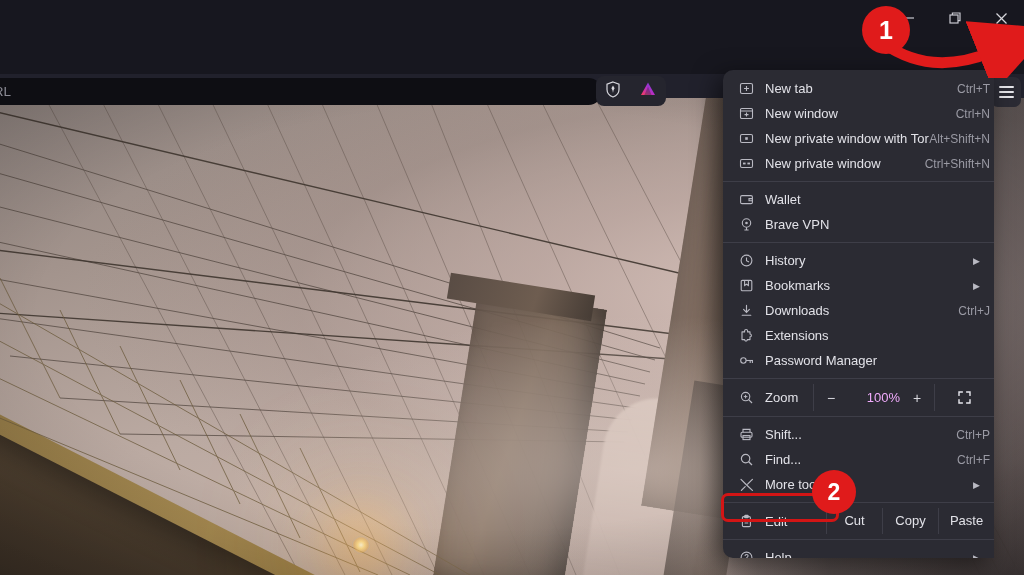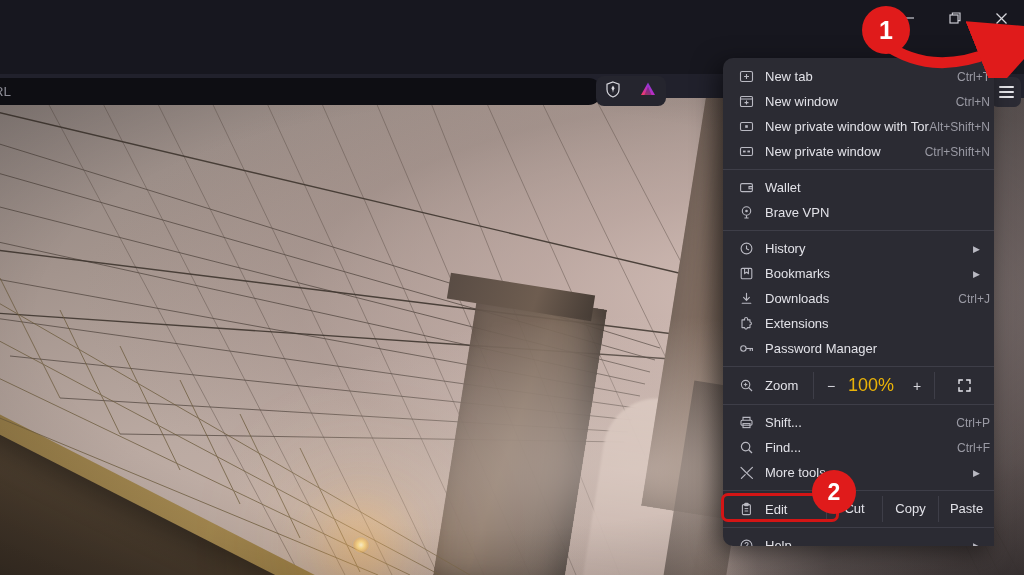--- a/index.html
+++ b/index.html
@@ -168,21 +168,21 @@
     position: absolute; inset: 0;
     background: radial-gradient(ellipse 92% 92% at 48% 46%, rgba(0,0,0,0) 48%, rgba(0,0,0,0.34) 100%);
   }
   .darkscrim {
     position: absolute; left: 700px; top: 0; width: 324px; height: 477px;
     background: linear-gradient(90deg, rgba(15,15,20,0) 0%, rgba(15,15,20,0.30) 18%, rgba(15,15,20,0.46) 40%);
   }
 
   
   .menu {
-    position: absolute; left: 723px; top: 58px;
+    position: absolute; left: 723px; top: 70px;
     width: 271px; height: 488px;
     background: #2b2b33;
     border-radius: 10px 0 0 10px;
     box-shadow: -6px 6px 24px rgba(0,0,0,0.55);
     padding: 6px 0 6px 0;
     overflow: hidden;
   }
   .mi {
     position: relative;
     height: 25px;
@@ -205,21 +205,21 @@
   
   .zoomrow {
     position: relative; height: 27px;
     display: flex; align-items: center;
     color: #e2e2e8; font-size: 13px;
   }
   .zoomrow .ico { width: 26px; margin-left: 16px; color: #b9b9c2; display:flex; align-items:center;}
   .zoomrow .zlabel { flex: 1 1 auto; }
   .zctl { display: flex; align-items: center; height: 27px; border-left: 1px solid #3e3e48; }
   .zbtn { width: 34px; text-align: center; color: #d8d8de; font-size: 14px; }
-  .zval { width: 52px; text-align: left; color: #eab308; font-size: 18px; }
+  .zval { width: 52px; text-align: right; color: #f0abfc; font-size: 13px; }
   .zfull { width: 60px; display: flex; align-items: center; justify-content: center; border-left: 1px solid #3e3e48; height: 27px; color: #e8e8ee; }
 
   
   .editrow {
     position: relative; height: 26px;
     display: flex; align-items: center;
     color: #e2e2e8; font-size: 13px;
   }
   .editrow .ico { width: 26px; margin-left: 16px; color: #b9b9c2; display:flex; align-items:center;}
   .editrow .elabel { flex: 1 1 auto; }

